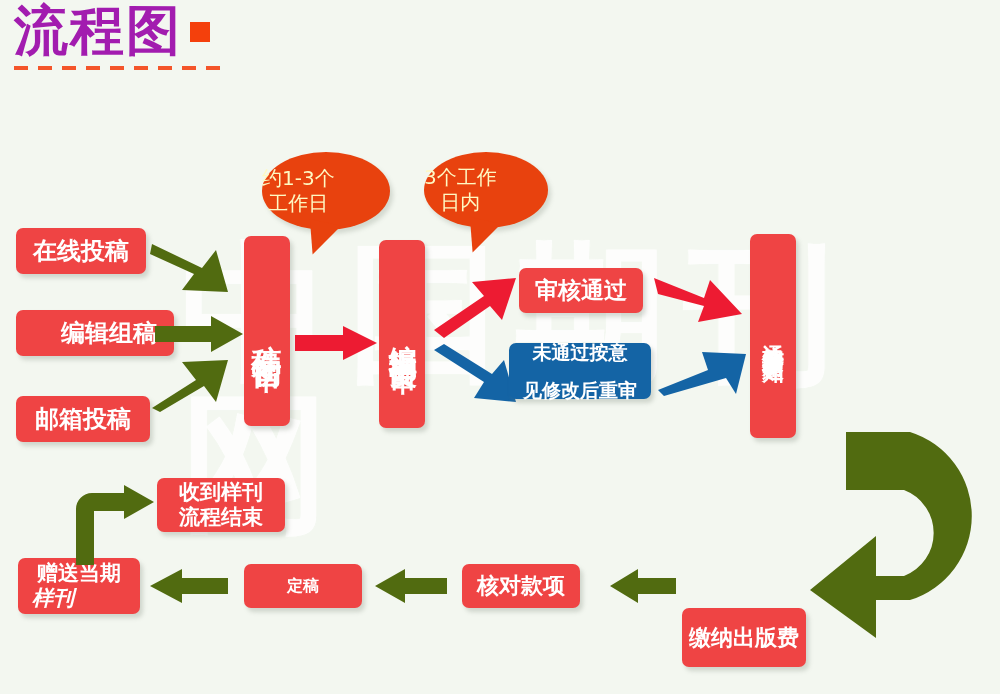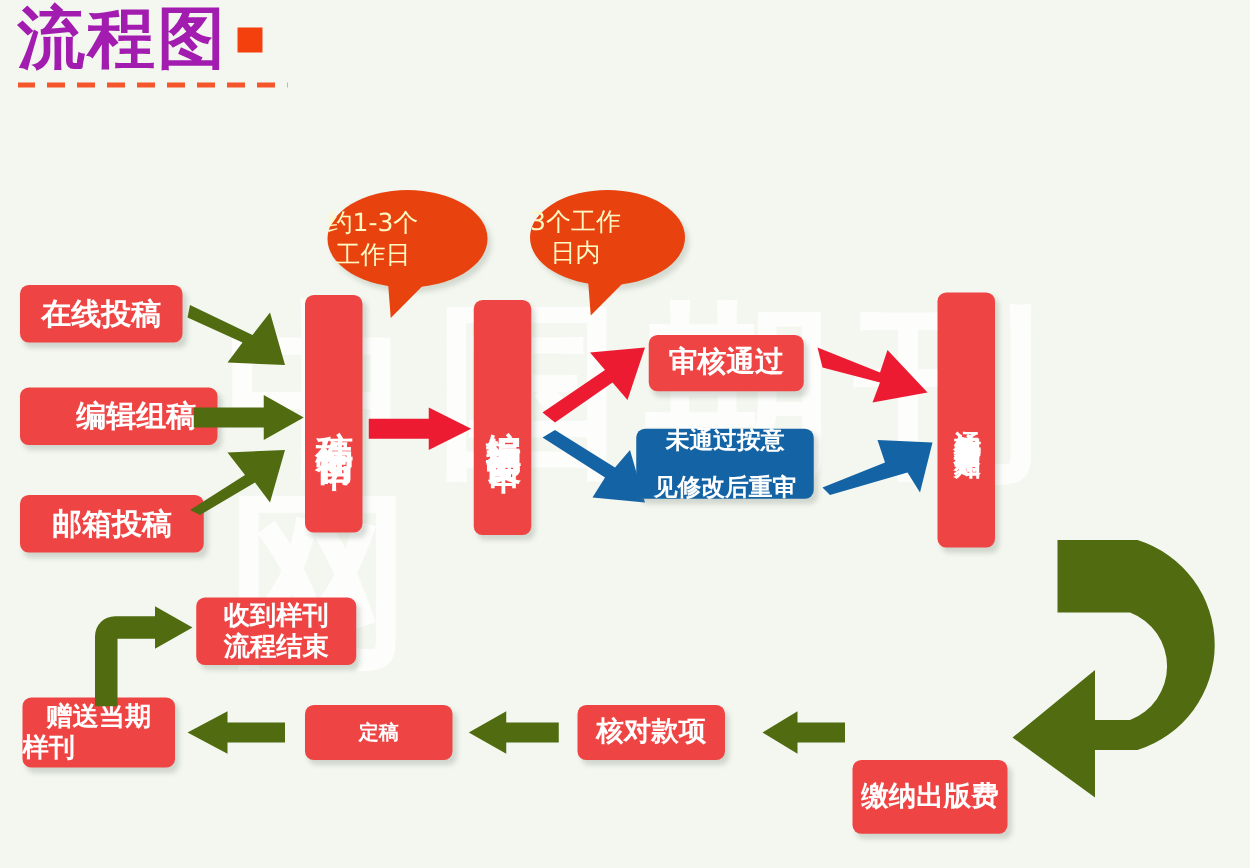--- a/index.html
+++ b/index.html
@@ -97,21 +97,21 @@
   <div class="watermark" style="left:180px;top:238px;">中国期刊网</div>
 
   <div class="title">流程图</div>
   <div class="title-square"></div>
   <div class="title-rule"></div>
 
   <div class="box" style="left:16px;top:228px;width:130px;height:46px;font-size:24px;">在线投稿</div>
 
   <div class="box" style="left:16px;top:310px;width:130px;height:46px;font-size:24px;padding-left:28px;">编辑组稿</div>
 
-  <div class="box" style="left:16px;top:396px;width:147px;height:46px;font-size:24px;text-align:center;">邮箱投稿</div>
+  <div class="box" style="left:16px;top:396px;width:134px;height:46px;font-size:24px;text-align:center;">邮箱投稿</div>
 
   <div class="arrow" style="left:150px;top:240px;">
     <svg width="95" height="60" viewBox="0 0 95 60">
       <polygon points="2,4 52,28 66,10 78,52 32,50 44,34 0,14" fill="#516b10"></polygon>
     </svg>
   </div>
 
   <div class="arrow" style="left:155px;top:316px;">
     <svg width="88" height="36" viewBox="0 0 88 36">
       <polygon points="0,10 56,10 56,0 88,18 56,36 56,26 0,26" fill="#516b10"></polygon>
@@ -209,21 +209,21 @@
   <div class="box" style="left:244px;top:564px;width:118px;height:44px;font-size:16px;">定稿</div>
 
   <div class="arrow" style="left:150px;top:569px;">
     <svg width="78" height="34" viewBox="0 0 78 34">
       <polygon points="78,9 32,9 32,0 0,17 32,34 32,25 78,25" fill="#516b10"></polygon>
     </svg>
   </div>
 
   <div class="box" style="left:18px;top:558px;width:122px;height:56px;font-size:21px;flex-direction:column;">
     <span>赠送当期</span>
-    <span style="align-self:flex-start;padding-left:0;">样刊</span>
+    <span style="align-self:flex-start;padding-left:14px;font-style:italic;">样刊</span>
   </div>
 
   <div class="arrow" style="left:68px;top:485px;">
     <svg width="86" height="80" viewBox="0 0 86 80">
       <path d="M8 80 L8 24 A16 16 0 0 1 24 8 L56 8 L56 0 L86 17 L56 34 L56 26 L26 26 L26 80 Z" fill="#516b10"></path>
     </svg>
   </div>
 
   <div class="box" style="left:157px;top:478px;width:128px;height:54px;font-size:21px;flex-direction:column;">
     <span>收到样刊</span>

